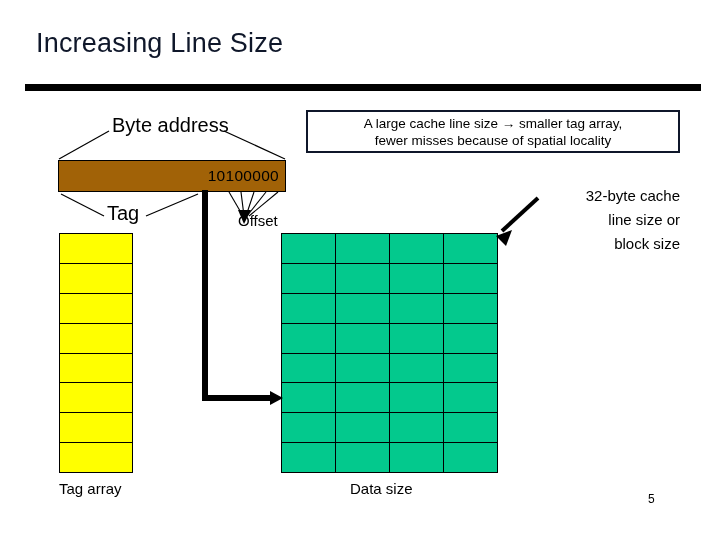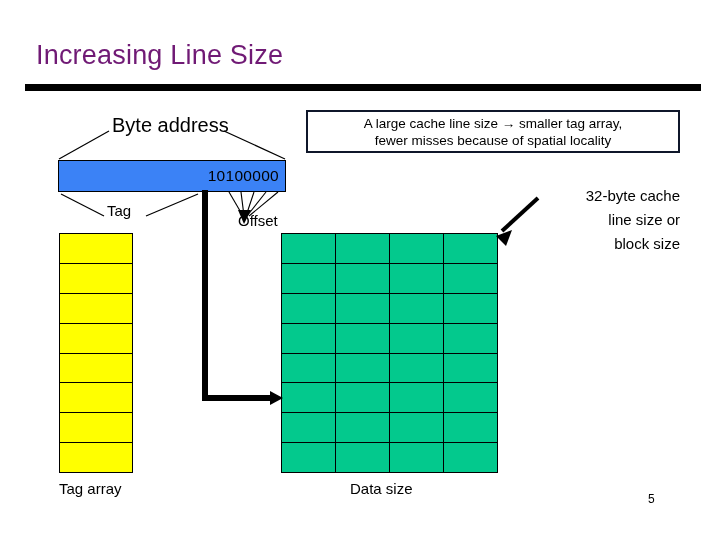--- a/index.html
+++ b/index.html
@@ -13,25 +13,25 @@
     height: 540px;
     background: #ffffff;
     overflow: hidden;
     font-family: "Liberation Sans", sans-serif;
   }
 
   
   #slide-title {
     position: absolute;
     left: 36px;
-    top: 40px;
+    top: 28px;
     width: 640px;
     font-size: 27px;
     font-weight: normal;
-    color: #701a75;
+    color: #0f172a;
     letter-spacing: 0.2px;
     white-space: nowrap;
   }
 
   
   #title-rule {
     position: absolute;
     left: 25px;
     top: 84px;
     width: 676px;
@@ -72,41 +72,41 @@
     white-space: nowrap;
   }
 
   
   #address-bar {
     position: absolute;
     left: 58px;
     top: 160px;
     width: 228px;
     height: 32px;
-    background: #3b82f6;
+    background: #a16207;
     border: 1px solid #000000;
     box-sizing: border-box;
   }
   #address-bits {
     position: absolute;
     right: 6px;
     top: 50%;
     transform: translateY(-50%);
     font-size: 15.5px;
     color: #000000;
     letter-spacing: 0.3px;
     white-space: nowrap;
   }
 
   
   #tag-label {
     position: absolute;
     left: 107px;
     top: 202px;
-    font-size: 15px;
+    font-size: 20px;
     color: #000000;
   }
   #offset-label {
     position: absolute;
     left: 238px;
     top: 212px;
     font-size: 15px;
     color: #000000;
   }
 

